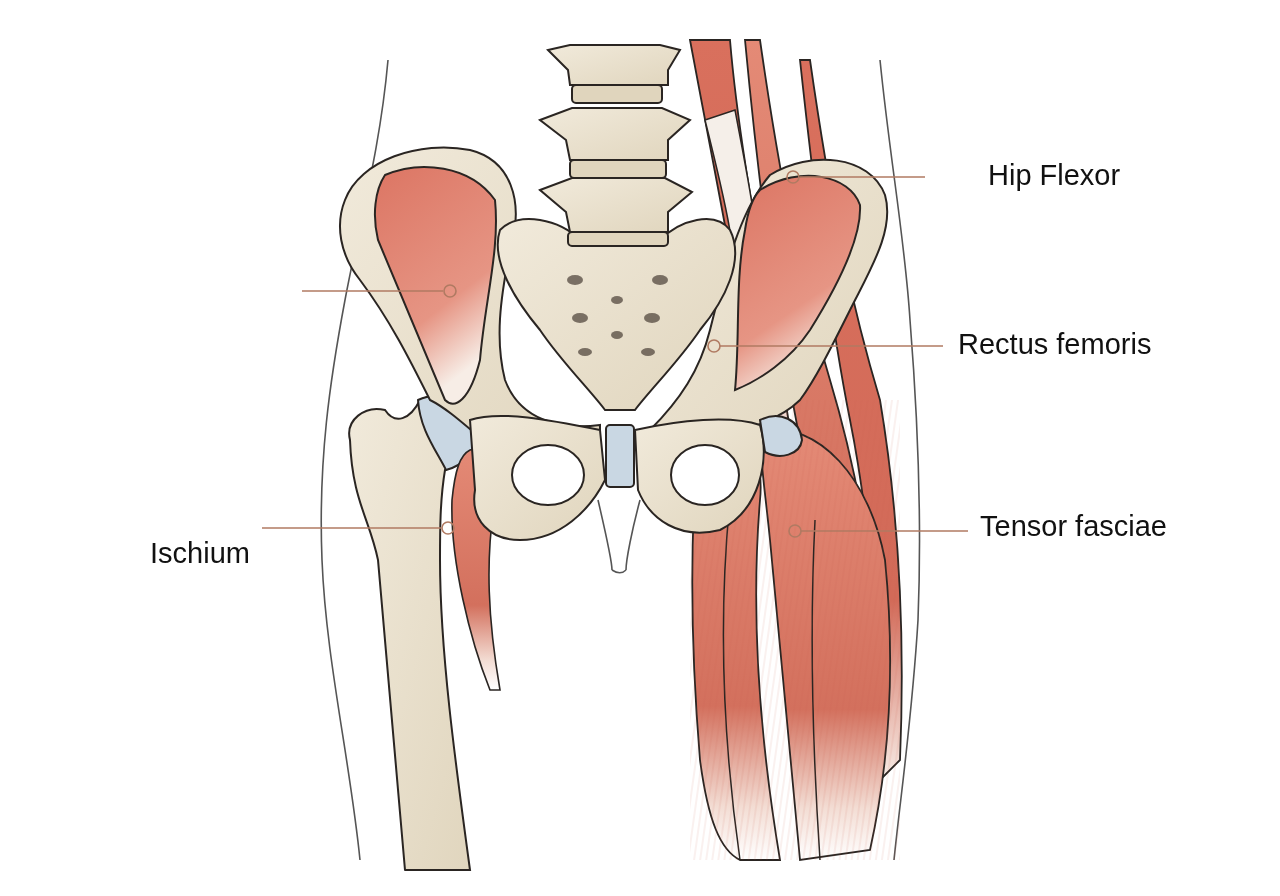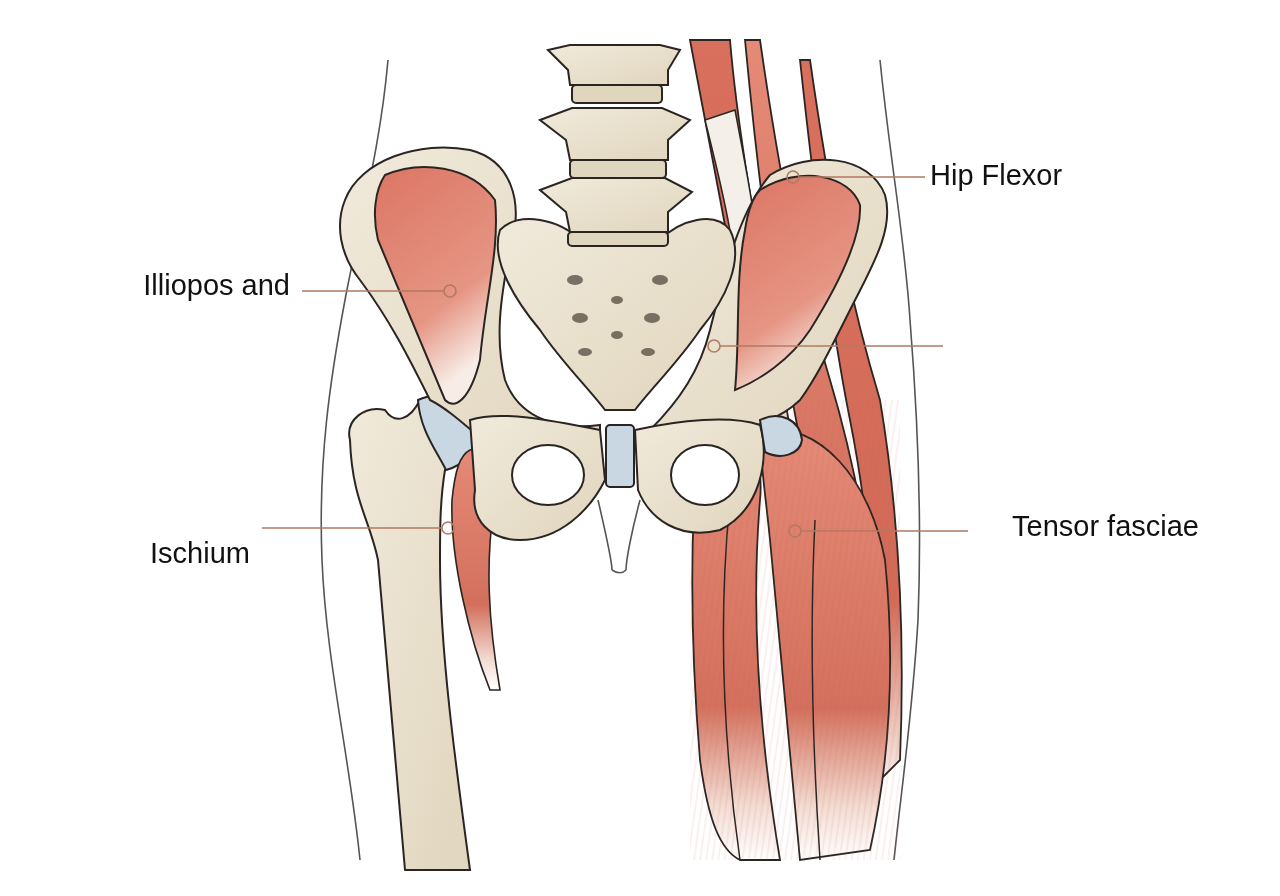--- a/index.html
+++ b/index.html
@@ -115,25 +115,27 @@
       <circle cx="450" cy="291" r="6"></circle>
       <line x1="720" y1="346" x2="943" y2="346"></line>
       <circle cx="714" cy="346" r="6"></circle>
       <line x1="262" y1="528" x2="441" y2="528"></line>
       <circle cx="448" cy="528" r="6"></circle>
       <line x1="801" y1="531" x2="968" y2="531"></line>
       <circle cx="795" cy="531" r="6"></circle>
     </g>
   </svg>
 
-  <div class="label" style="left:930px; top:158px;">
+  <div class="label" style="left:988px; top:158px;">
     <span>Hip Flexor</span>
   </div>
   <div class="label right-align" style="left:120px; top:268px; width:170px;">
-    <div>Illiopos and</div>
+  </div>
+  <div class="label" style="left:958px; top:327px;">
+    <span>Rectus femoris</span>
   </div>
   <div class="label" style="left:150px; top:536px;">
     <span>Ischium</span>
   </div>
-  <div class="label" style="left:980px; top:509px;margin-left:32px;">
+  <div class="label" style="left:980px; top:509px;">
     <div>Tensor fasciae</div>
   </div>
 </div>
 
 </body></html>

